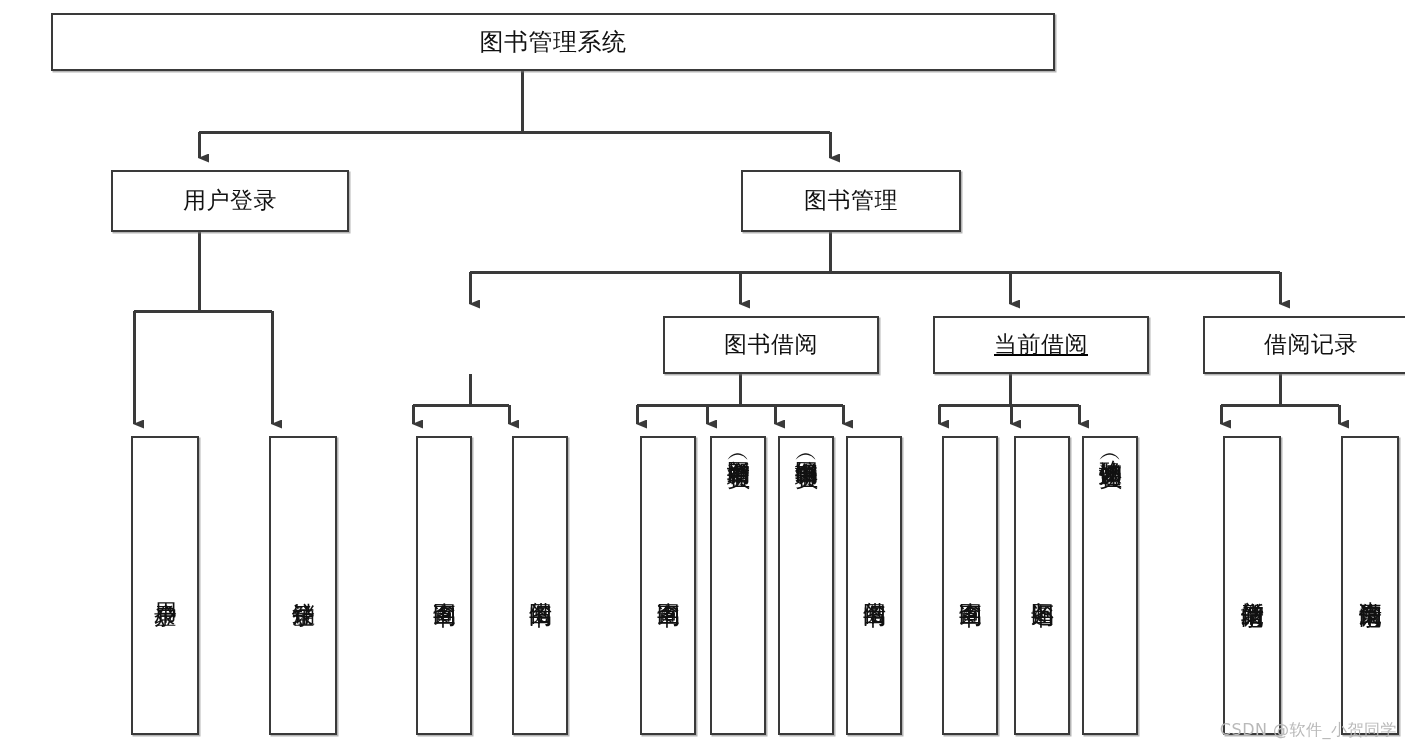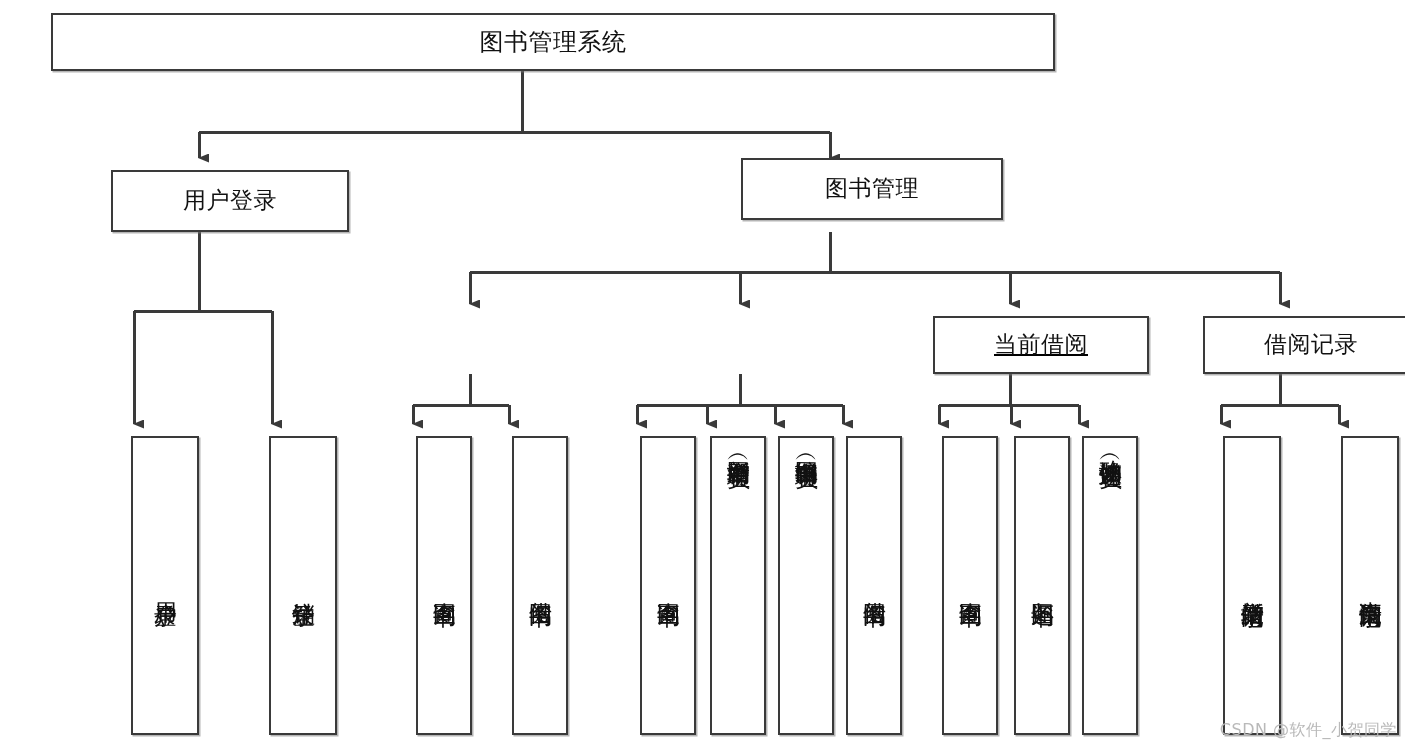--- a/index.html
+++ b/index.html
@@ -132,24 +132,27 @@
     </g>
   </svg>
 
   <div class="node-box node-root" style="left: 20px; top: 13px; width: 1004px; height: 58px;">
     <span class="node-label-h">图书管理系统</span>
   </div>
 
   <div class="node-box" style="left: 80px; top: 170px; width: 238px; height: 62px;">
     <span class="node-label-h">用户登录</span>
   </div>
-  <div class="node-box" style="left: 710px; top: 158px; width: 262px; height: 62px;">
+  <div class="node-box" style="left: 710px; top: 170px; width: 220px; height: 62px;">
     <span class="node-label-h">图书管理</span>
   </div>
 
+  <div class="node-box" style="left: 632px; top: 316px; width: 216px; height: 58px;">
+    <span class="node-label-h">图书借阅</span>
+  </div>
   <div class="node-box" style="left: 902px; top: 316px; width: 216px; height: 58px; text-decoration: underline;">
     <span class="node-label-h">当前借阅</span>
   </div>
   <div class="node-box" style="left: 1172px; top: 316px; width: 216px; height: 58px;">
     <span class="node-label-h">借阅记录</span>
   </div>
 
   <div class="node-box" style="left: 100px; top: 436px; width: 68px; height: 299px;">
     <div class="leaf-inner centered">
         <span class="node-label-v">用户登录</span>

